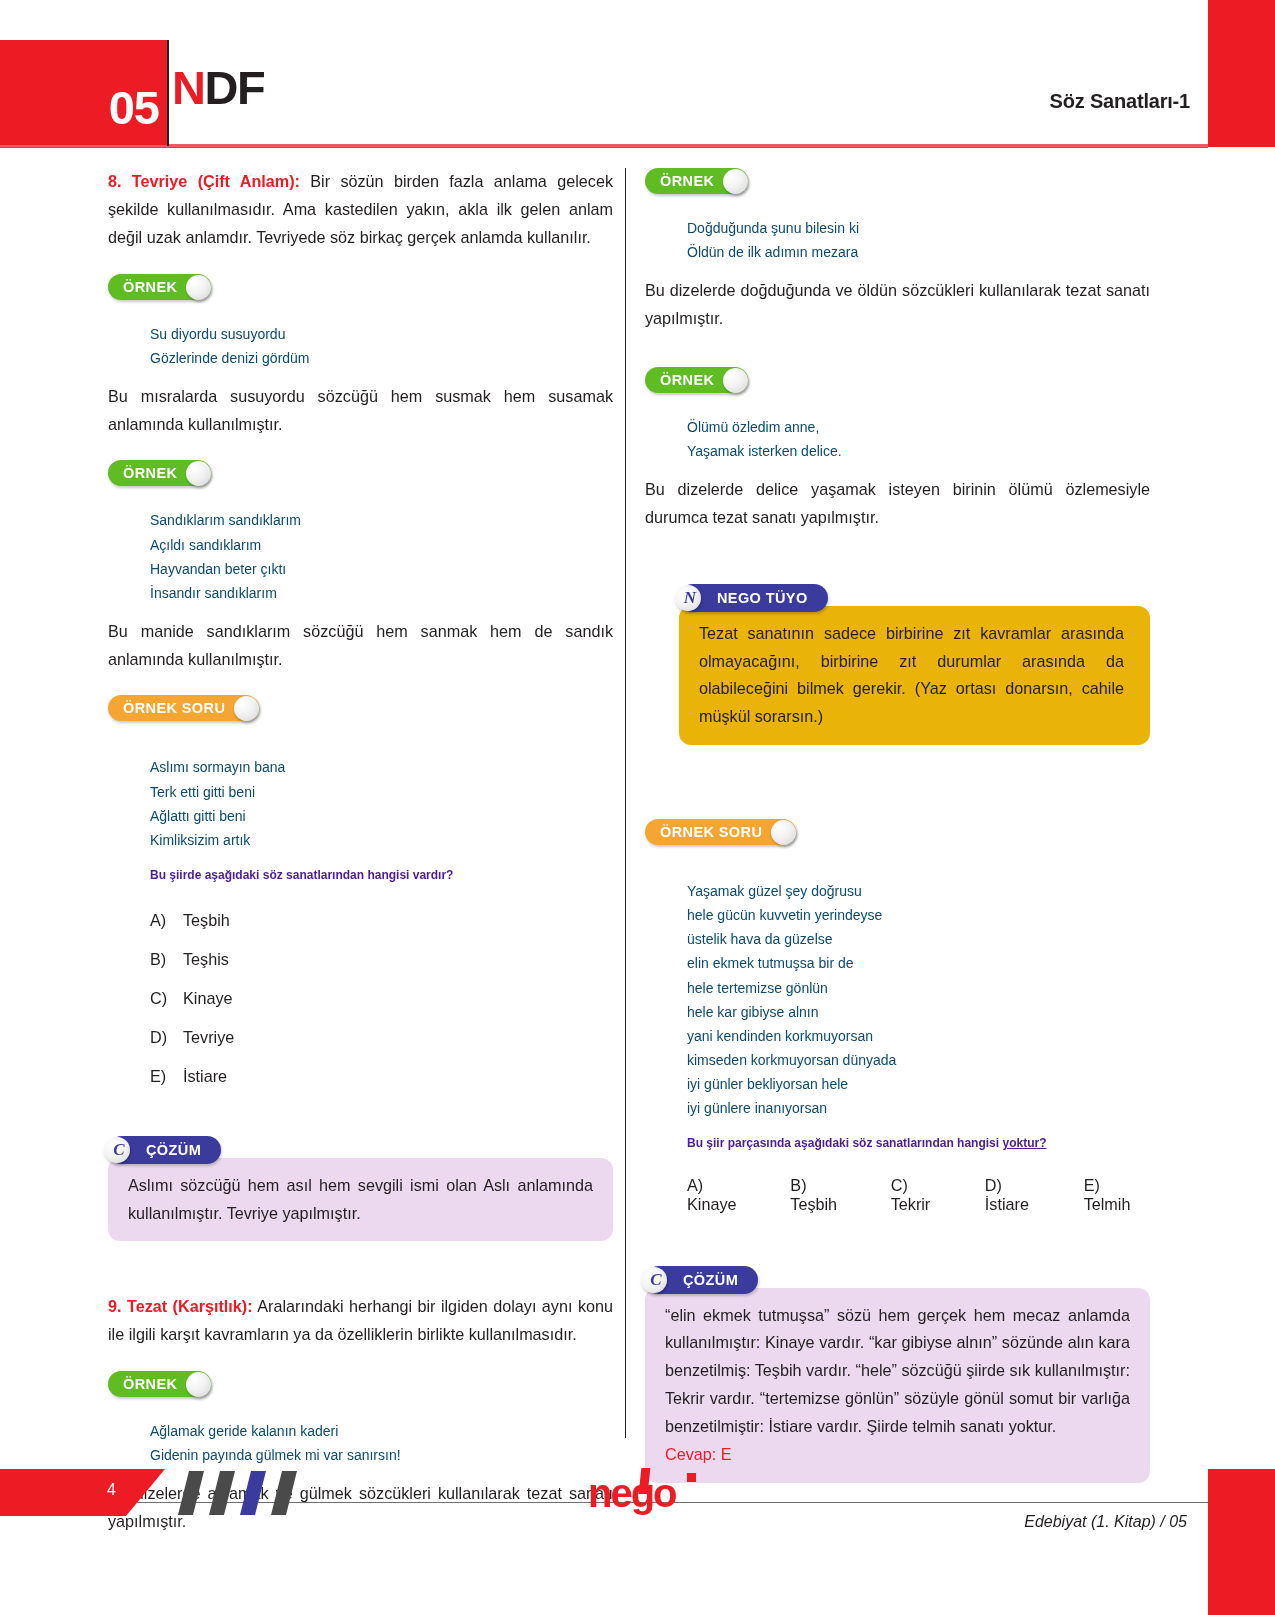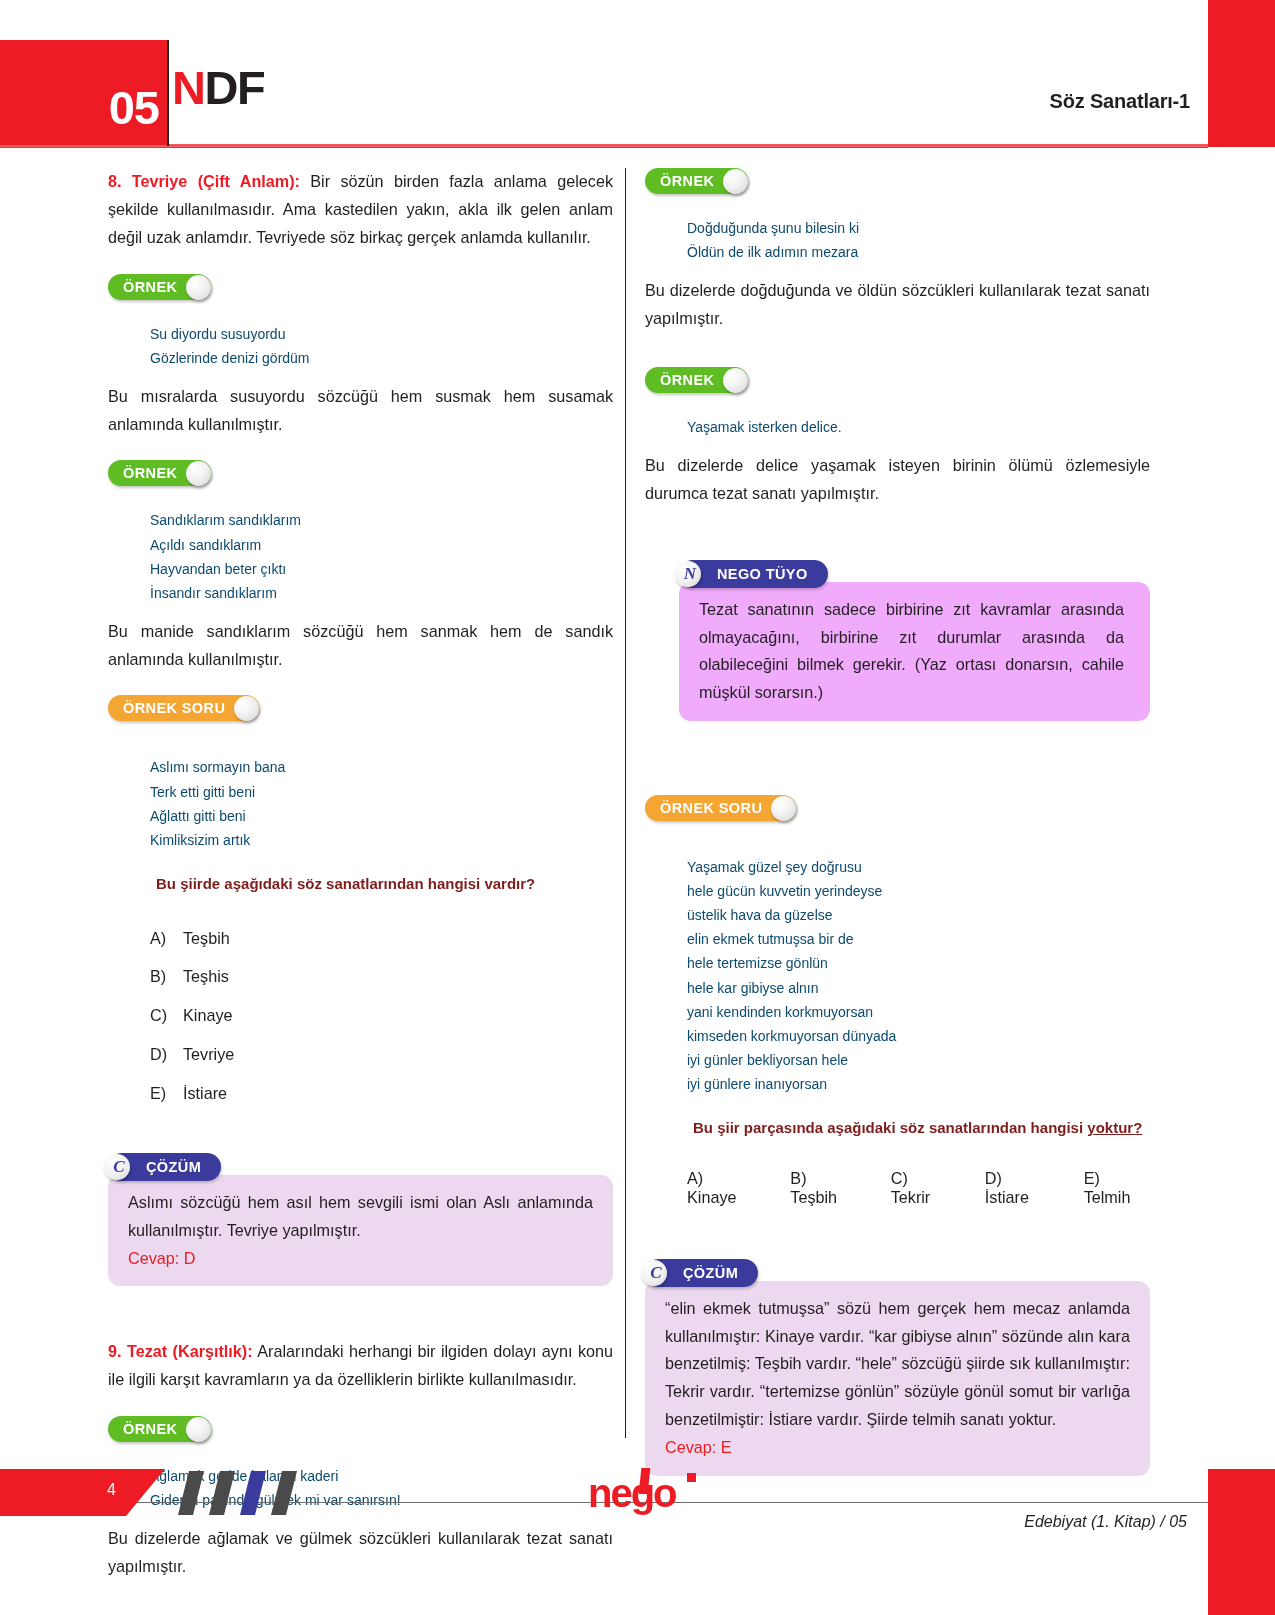--- a/index.html
+++ b/index.html
@@ -139,26 +139,26 @@
   .verse {
     margin: 0;
     padding: 0 0 0 42px;
     font-size: 14px;
     line-height: 1.72;
     color: #0c4a6e;
   }
   .verse div { white-space: nowrap; }
 
   .qstem {
-    margin: 6px;
+    margin: 0;
     padding: 0 0 0 42px;
-    font-size: 15px;
+    font-size: 12px;
     font-weight: bold;
     line-height: 1.72;
-    color: #7f1d1d;
+    color: #4c1d95;
   }
   .qstem .u { text-decoration: underline; }
 
   .opts {
     margin: 0;
     padding: 0 0 0 42px;
     font-size: 16.2px;
     line-height: 1.72;
     color: #231f20;
   }
@@ -256,21 +256,21 @@
   .box {
     margin-top: -6px;
     border-radius: 12px;
     padding: 14px 20px 14px 20px;
     font-size: 16.2px;
     line-height: 1.72;
     color: #231f20;
     box-sizing: border-box;
   }
   .box-solution { background: #ecd9ef; }
-  .box-tip      { background: #f0abfc; }
+  .box-tip      { background: #eab308; }
   .box p { margin: 0; text-align: justify; }
   .cevap {
     color: #ed1c24;
     text-align: right;
     margin-top: 2px;
   }
   .box-tip { padding-right: 26px; }
 
   
   .footer {
@@ -446,21 +446,20 @@
         <div class="opt">
             <span class="lt">E)</span>
             <span>İstiare</span>
           </div>
       </div>
 
       <div class="gap-lg"></div>
       <span class="pill-l"><span class="glyph">C</span><span>ÇÖZÜM</span></span>
       <div class="box box-solution">
         <p>Aslımı sözcüğü hem asıl hem sevgili ismi olan Aslı anlamında kullanılmıştır. Tevriye yapılmıştır.</p>
-        <p class="cevap">Cevap: D</p>
       </div>
 
       <div class="gap-xl"></div>
       <p class="para"><span class="term-red">9. Tezat (Karşıtlık):</span><span> Aralarındaki herhangi bir ilgiden dolayı aynı konu ile ilgili karşıt kavramların ya da özelliklerin birlikte kullanılmasıdır.</span></p>
 
       <div class="gap-md"></div>
       <span class="pill pill-green">ÖRNEK</span>
       <div class="gap-md"></div>
       <div class="verse">
         <div>Ağlamak geride kalanın kaderi</div>
@@ -478,20 +477,21 @@
         <div>Doğduğunda şunu bilesin ki</div>
         <div>Öldün de ilk adımın mezara</div>
       </div>
       <div class="gap-sm"></div>
       <p class="para">Bu dizelerde doğduğunda ve öldün sözcükleri kullanılarak tezat sanatı yapılmıştır.</p>
 
       <div class="gap-lg"></div>
       <span class="pill pill-green">ÖRNEK</span>
       <div class="gap-md"></div>
       <div class="verse">
+        <div>Ölümü özledim anne,</div>
         <div>Yaşamak isterken delice.</div>
       </div>
       <div class="gap-sm"></div>
       <p class="para">Bu dizelerde delice yaşamak isteyen birinin ölümü özlemesiyle durumca tezat sanatı yapılmıştır.</p>
 
       <div class="gap-xl"></div>
       <div style="padding-left:34px;">
         <span class="pill-l"><span class="glyph">N</span><span>NEGO TÜYO</span></span>
         <div class="box box-tip">
           <p>Tezat sanatının sadece birbirine zıt kavramlar arasında olmayacağını, birbirine zıt durumlar arasında da olabileceğini bilmek gerekir. (Yaz ortası donarsın, cahile müşkül sorarsın.)</p>

